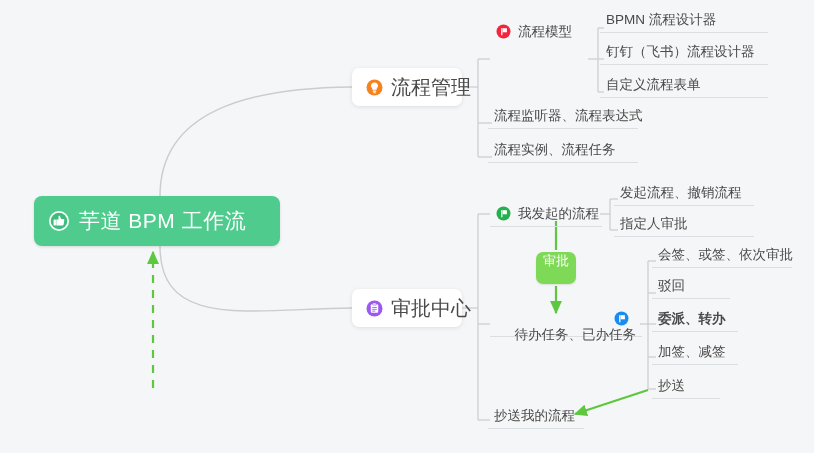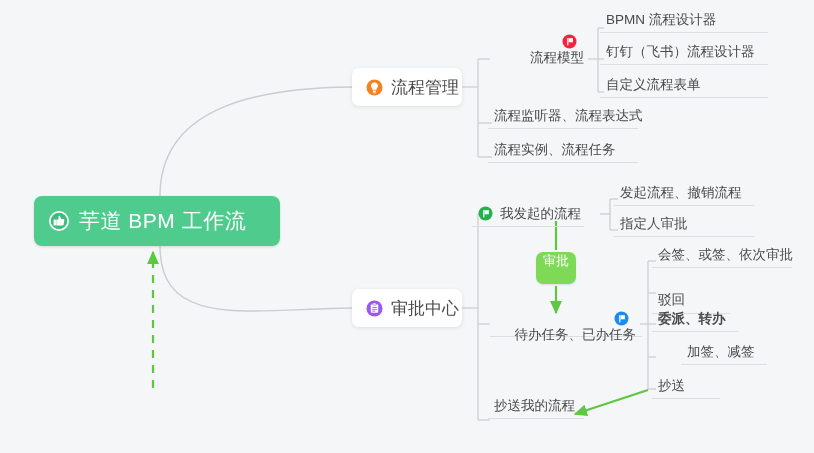--- a/index.html
+++ b/index.html
@@ -39,21 +39,21 @@
     background:#ffffff;
     border-radius:7px;
     box-shadow:0 1px 4px rgba(0,0,0,.10);
     display:flex;align-items:center;
     padding:0 14px;
     box-sizing:border-box;
     height:38px;
   }
   .card-label{
     color:#4a4a4a;
-    font-size:17px;
+    font-size:20px;
     margin-left:8px;
     white-space:nowrap;
   }
   #node-liucheng-guanli{left:352px;top:68px;width:110px;}
   #node-shenpi-zhongxin{left:352px;top:289px;width:110px;}
   #node-oa-crm-erp{left:36px;top:390px;width:230px;height:40px;}
   #node-oa-crm-erp .card-label{font-size:14.5px;}
 
   
   .leaf{
@@ -158,21 +158,21 @@
       <svg width="17" height="17" viewBox="0 0 17 17" xmlns="http://www.w3.org/2000/svg">
         <circle cx="8.5" cy="8.5" r="8" fill="#f5821f"></circle>
         <path d="M8.5 3.4 C6.4 3.4 5.0 4.9 5.0 6.7 C5.0 8.0 5.8 8.8 6.3 9.5 L6.3 10.8 L10.7 10.8 L10.7 9.5 C11.2 8.8 12.0 8.0 12.0 6.7 C12.0 4.9 10.6 3.4 8.5 3.4 Z" fill="#ffffff"></path>
         <rect x="6.6" y="11.5" width="3.8" height="1.2" rx="0.6" fill="#ffffff"></rect>
         <rect x="7.2" y="13.2" width="2.6" height="1.1" rx="0.55" fill="#ffffff"></rect>
       </svg>
     </span>
     <span class="card-label">流程管理</span>
   </div>
 
-  <div class="leaf" style="left:490px;top:34px;width:100px;border-bottom:none;flex-direction:column;">
+  <div class="leaf" style="left:490px;top:18px;width:100px;border-bottom:none;">
     <span class="ic">
       <svg width="15" height="15" viewBox="0 0 15 15" xmlns="http://www.w3.org/2000/svg">
         <circle cx="7.5" cy="7.5" r="7" fill="#f5233c"></circle>
         <rect x="5.2" y="4.0" width="1.25" height="7.4" rx="0.6" fill="#ffffff"></rect>
         <path d="M6.6 4.2 L10.9 4.2 L10.9 8.3 L6.6 8.3 Z" fill="#ffffff"></path>
       </svg>
     </span>
     <span class="leaf-text">流程模型</span>
   </div>
 
@@ -203,21 +203,21 @@
         <rect x="4.8" y="4.2" width="7.4" height="8.6" rx="1.1" fill="#ffffff"></rect>
         <rect x="6.6" y="3.0" width="3.8" height="2.1" rx="0.9" fill="#ffffff" stroke="#9b59f0" stroke-width="0.7"></rect>
         <rect x="6.2" y="7.0" width="4.6" height="0.85" fill="#9b59f0"></rect>
         <rect x="6.2" y="8.9" width="4.6" height="0.85" fill="#9b59f0"></rect>
         <rect x="6.2" y="10.7" width="3.1" height="0.85" fill="#9b59f0"></rect>
       </svg>
     </span>
     <span class="card-label">审批中心</span>
   </div>
 
-  <div class="leaf" style="left:472px;top:201px;width:112px;">
+  <div class="leaf" style="left:490px;top:201px;width:112px;">
     <span class="ic">
       <svg width="15" height="15" viewBox="0 0 15 15" xmlns="http://www.w3.org/2000/svg">
         <circle cx="7.5" cy="7.5" r="7" fill="#22b14c"></circle>
         <rect x="5.2" y="4.0" width="1.25" height="7.4" rx="0.6" fill="#ffffff"></rect>
         <path d="M6.6 4.2 L10.9 4.2 L10.9 8.3 L6.6 8.3 Z" fill="#ffffff"></path>
       </svg>
     </span>
     <span class="leaf-text">我发起的流程</span>
   </div>
 
@@ -241,34 +241,34 @@
         <path d="M6.6 4.2 L10.9 4.2 L10.9 8.3 L6.6 8.3 Z" fill="#ffffff"></path>
       </svg>
     </span>
     <span class="leaf-text">待办任务、已办任务</span>
   </div>
 
   <div class="leaf" style="left:652px;top:242px;width:140px;">
     <span class="leaf-text">会签、或签、依次审批</span>
   </div>
 
-  <div class="leaf" style="left:652px;top:288px;width:78px;font-family:Liberation Mono, monospace;">
+  <div class="leaf" style="left:652px;top:273px;width:78px;">
     <span class="leaf-text">驳回</span>
   </div>
 
   <div class="leaf" style="left:652px;top:306px;width:86px;font-weight:bold;">
     <span class="leaf-text">委派、转办</span>
   </div>
 
-  <div class="leaf" style="left:652px;top:339px;width:86px;margin-left:29px;">
+  <div class="leaf" style="left:652px;top:339px;width:86px;">
     <span class="leaf-text">加签、减签</span>
   </div>
 
   <div class="leaf" style="left:652px;top:373px;width:68px;">
     <span class="leaf-text">抄送</span>
   </div>
 
-  <div class="leaf" style="left:488px;top:393px;width:96px;">
+  <div class="leaf" style="left:488px;top:403px;width:96px;">
     <span class="leaf-text">抄送我的流程</span>
   </div>
 
 
 </div>
 
 </body></html>

